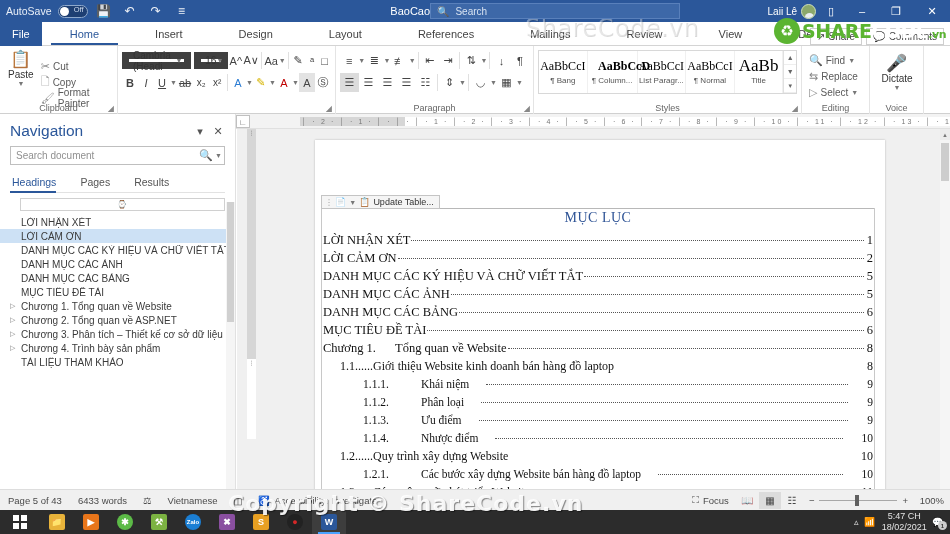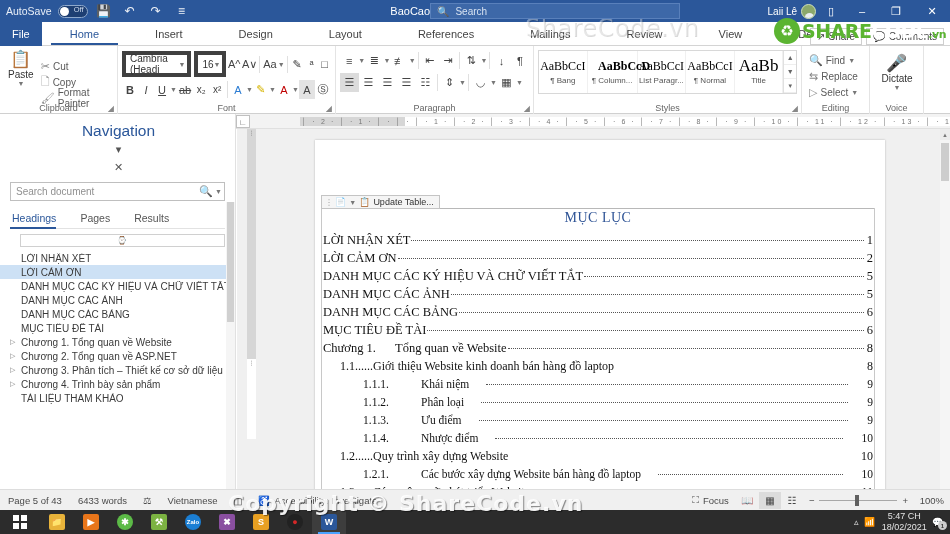--- a/index.html
+++ b/index.html
@@ -117,21 +117,21 @@
   .sep { width: 1px; height: 17px; background: #e0e0e0; margin: 0 2px; align-self: center; }
   .row { display: flex; align-items: center; }
 
   
   .g-clipboard { width: 118px; display: flex; }
   .clip-right { display: flex; flex-direction: column; justify-content: center; padding-top: 2px; }
 
   
   .g-font { width: 218px; }
   .fontbox {
-    height: 26px; border: 4px solid #404040; background: #ffffff;
+    height: 17px; border: 7px solid #404040; background: #ffffff;
     display: flex; align-items: center; padding: 0 2px 0 4px;
     font-size: 10px; color: #333333; justify-content: space-between;
   }
   .fontbox.name { width: 82px; }
   .fontbox.size { width: 34px; margin-left: 3px; }
   .caret { font-size: 7px; color: #777777; }
 
   
   .g-paragraph { width: 198px; }
   
@@ -167,21 +167,21 @@
   }
   .ruler-strip { position: absolute; top: 2px; left: 300px; height: 11px; display: flex; align-items: center; white-space: nowrap; letter-spacing: 2.1px; }
   .ruler-grey { background: #d6d6d6; padding: 1px 2px; }
   .ruler-white { background: #ffffff; padding: 1px 2px; }
 
   
   .navpane {
     position: absolute; top: 114px; left: 0; width: 236px; height: 375px;
     background: #ffffff; border-right: 1px solid #e1e1e1;
   }
-  .nav-head { display: flex; align-items: center; padding: 8px 8px 6px 10px; flex-direction: column; }
+  .nav-head { display: flex; align-items: center; padding: 8px 8px 6px 10px; }
   .nav-title { font-size: 15.5px; color: #2b579a; flex: 1; font-weight: normal; }
   .nav-hbtn { width: 18px; height: 18px; display: flex; align-items: center; justify-content: center; color: #555555; font-size: 11px; }
   .nav-search {
     margin: 0 10px; height: 19px; border: 1px solid #bfbfbf; background: #ffffff;
     display: flex; align-items: center; padding: 0 2px 0 5px; gap: 2px;
   }
   .nav-search input {
     flex: 1; border: none; outline: none; font-size: 10px; color: #333333;
     font-family: "Liberation Sans", sans-serif; background: transparent;
   }
@@ -482,21 +482,20 @@
         <span class="sep"></span>
         <span class="icon-btn" style="color:#2b7cd3">A</span>
         <span class="caret">▼</span>
         <span class="icon-btn" style="color:#d6b400">✎</span>
         <span class="caret">▼</span>
         <span class="icon-btn" style="color:#c00000">A</span>
         <span class="caret">▼</span>
         <span class="icon-btn" style="background:#e3e3e3">A</span>
         <span class="icon-btn">Ⓢ</span>
       </div>
-      <div class="group-label">Font</div>
       <div class="dlg-launcher">◢</div>
     </div>
 
     <div class="group g-paragraph">
       <div class="row" style="margin-top:3px;">
         <span class="icon-btn">≡</span>
         <span class="caret">▼</span>
         <span class="icon-btn">≣</span>
         <span class="caret">▼</span>
         <span class="icon-btn">≢</span>

